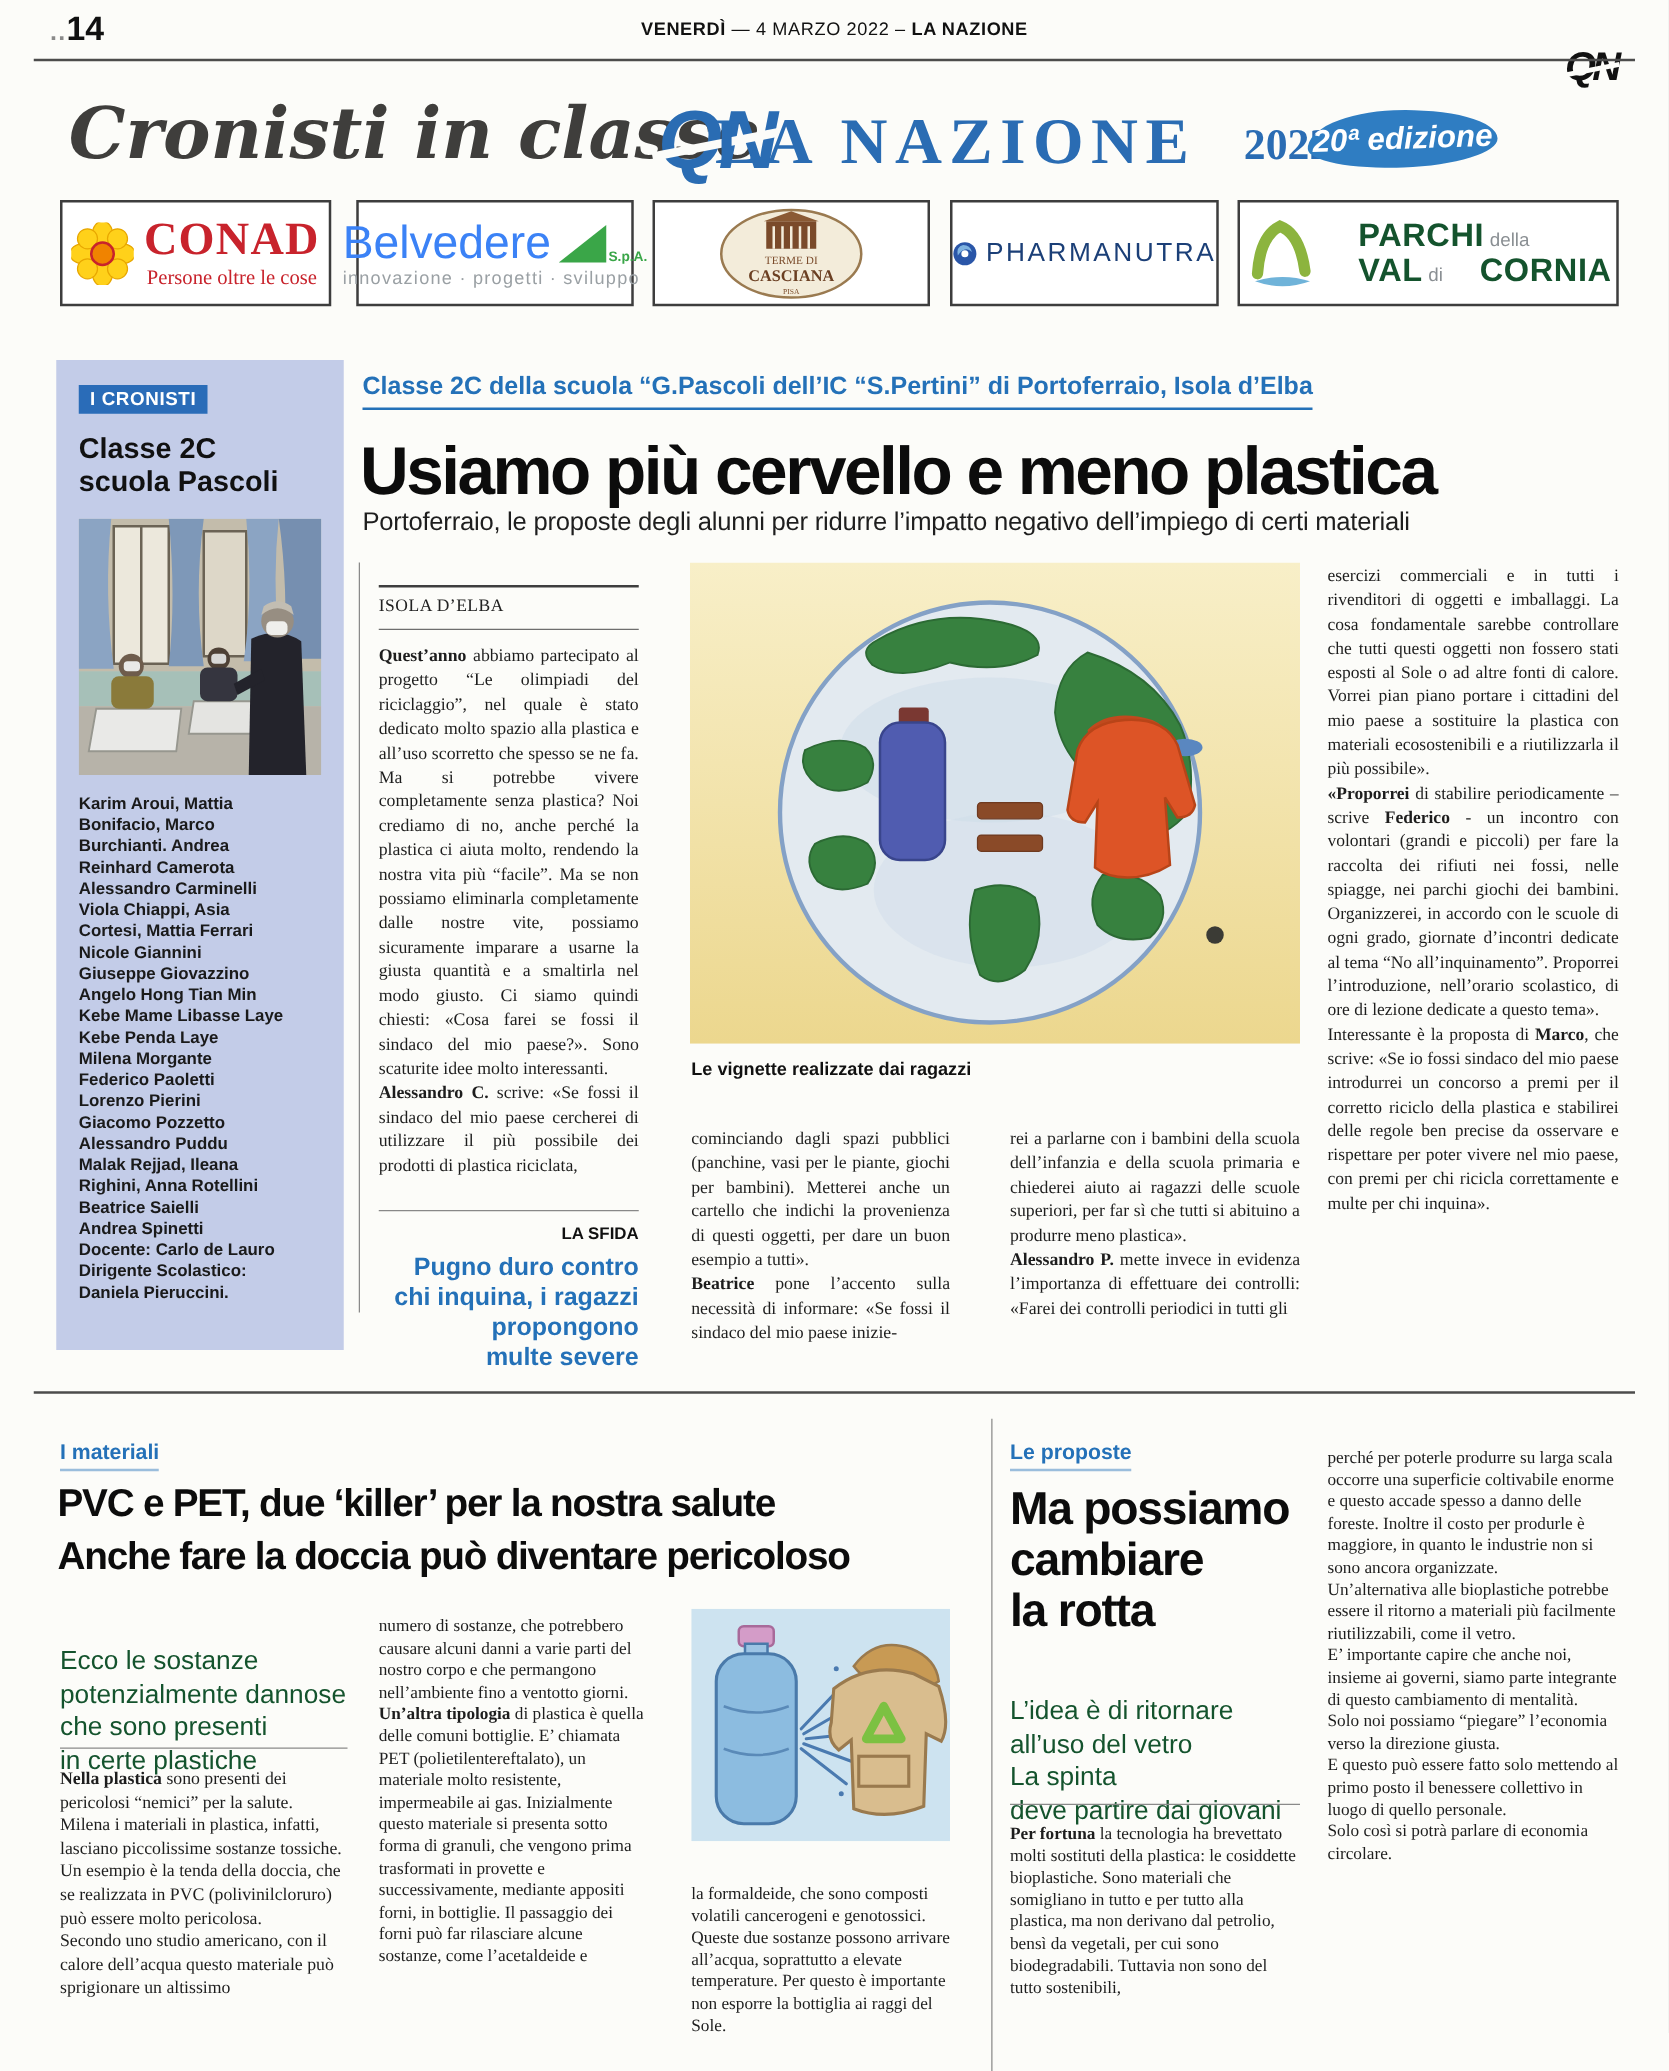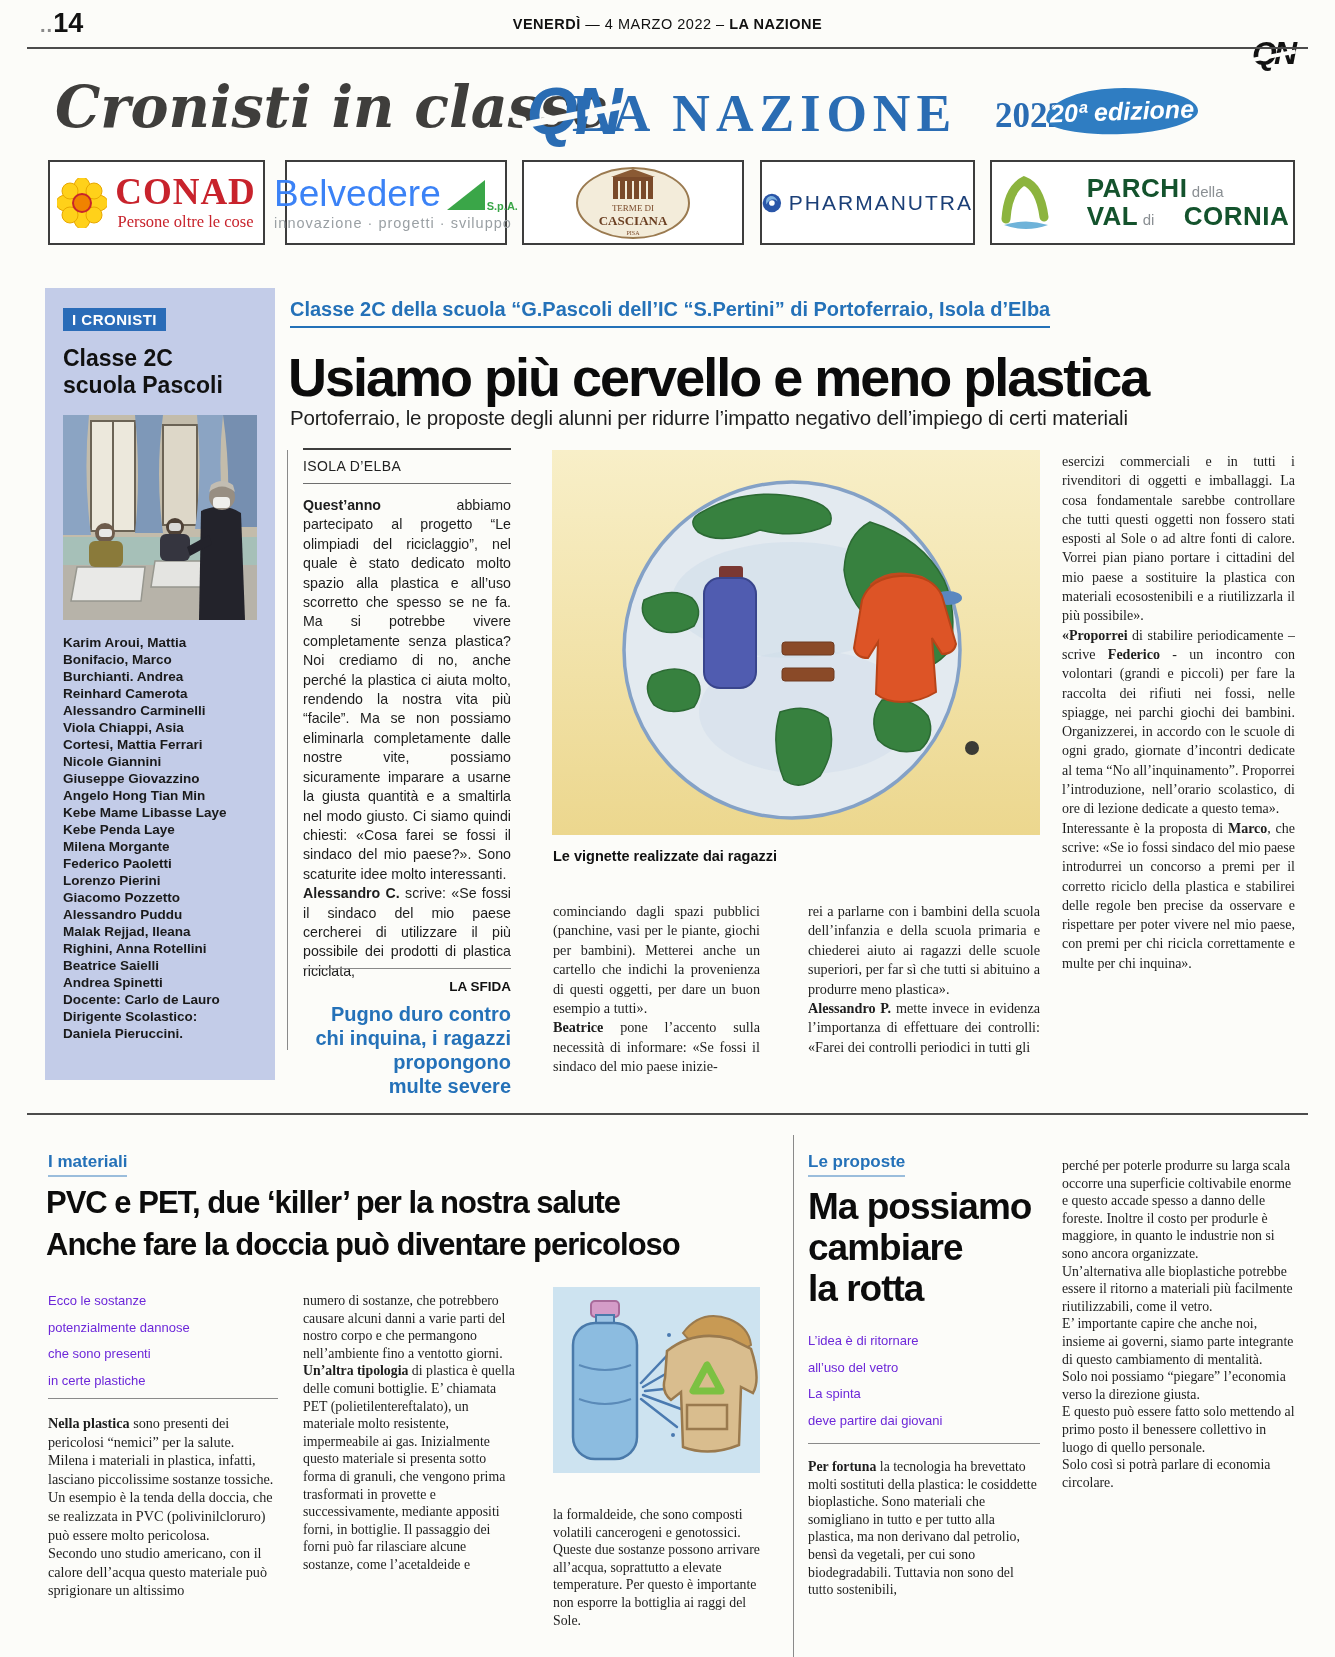--- a/index.html
+++ b/index.html
@@ -61,21 +61,21 @@
   .deck{color:#2471b8;font-weight:bold;font-size:20px;line-height:24px;margin-top:8px;}
   .caption{font-weight:bold;font-size:14.5px;color:#111;}
   .vrule{width:1px;background:#8a8a8a;}
   .hrule{height:1px;background:#8a8a8a;}
   .hrule2{height:2px;background:#4c4c4c;}
   
   .blue-label{color:#2471b8;font-weight:bold;font-size:17px;border-bottom:2px solid rgba(36,113,184,.45);
               padding-bottom:3px;display:inline-block;}
   .h2{font-weight:bold;font-size:31px;letter-spacing:-1px;line-height:42px;color:#0c0c0c;}
   .h3{font-weight:bold;font-size:37px;letter-spacing:-1px;line-height:41px;color:#0c0c0c;}
-  .standfirst{font-size:13px;line-height:26.5px;color:#6d28d9;}
+  .standfirst{font-size:21px;line-height:26.5px;color:#14532d;margin-top:28px;}
   .clip{overflow:hidden;font-family:Liberation Serif, serif;}
 </style>
 </head>
 <body>
 
 <div id="page">
 
   
   <div class="abs hdr-num" style="left:40px;top:8px;"><span class="dots">..</span><span>14</span></div>
   <div class="abs hdr-center">
@@ -225,21 +225,21 @@
   
   <div class="abs" style="left:290px;top:298px;">
     <span class="kicker">Classe 2C della scuola “G.Pascoli dell’IC “S.Pertini” di Portoferraio, Isola d’Elba</span>
   </div>
   <div class="abs headline" style="left:288px;top:350px;width:1010px;">Usiamo più cervello e meno plastica</div>
   <div class="abs subhead" style="left:290px;top:406px;width:1010px;">Portoferraio, le proposte degli alunni per ridurre l’impatto negativo dell’impiego di certi materiali</div>
 
   <div class="abs vrule" style="left:287px;top:450px;height:600px;"></div>
 
   
-  <div class="abs" style="left:303px;top:448px;width:208px;">
+  <div class="abs" style="left:303px;top:468px;width:208px;font-family:Liberation Serif, serif;">
     <div class="seclabel">ISOLA D’ELBA</div>
     <div class="bodytext" style="margin-top:12px;">
       <p><b>Quest’anno</b><span> abbiamo partecipato al progetto “Le olimpiadi del riciclaggio”, nel quale è stato dedicato molto spazio alla plastica e all’uso scorretto che spesso se ne fa. Ma si potrebbe vivere completamente senza plastica? Noi crediamo di no, anche perché la plastica ci aiuta molto, rendendo la nostra vita più “facile”. Ma se non possiamo eliminarla completamente dalle nostre vite, possiamo sicuramente imparare a usarne la giusta quantità e a smaltirla nel modo giusto. Ci siamo quindi chiesti: «Cosa farei se fossi il sindaco del mio paese?». Sono scaturite idee molto interessanti.</span></p>
       <p><b>Alessandro C.</b><span> scrive: «Se fossi il sindaco del mio paese cercherei di utilizzare il più possibile dei prodotti di plastica riciclata,</span></p>
     </div>
   </div>
   <div class="abs sfida" style="left:303px;top:968px;width:208px;">
     <div class="sfida-label">LA SFIDA</div>
     <div class="deck prelines">Pugno duro contro
 chi inquina, i ragazzi

